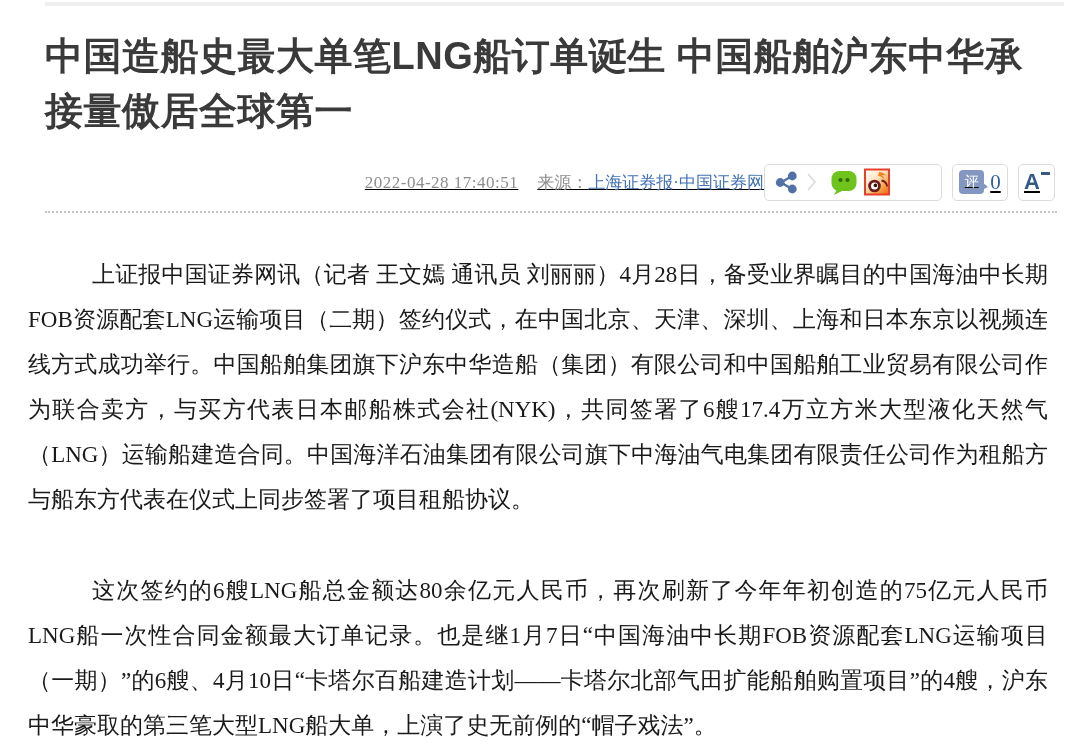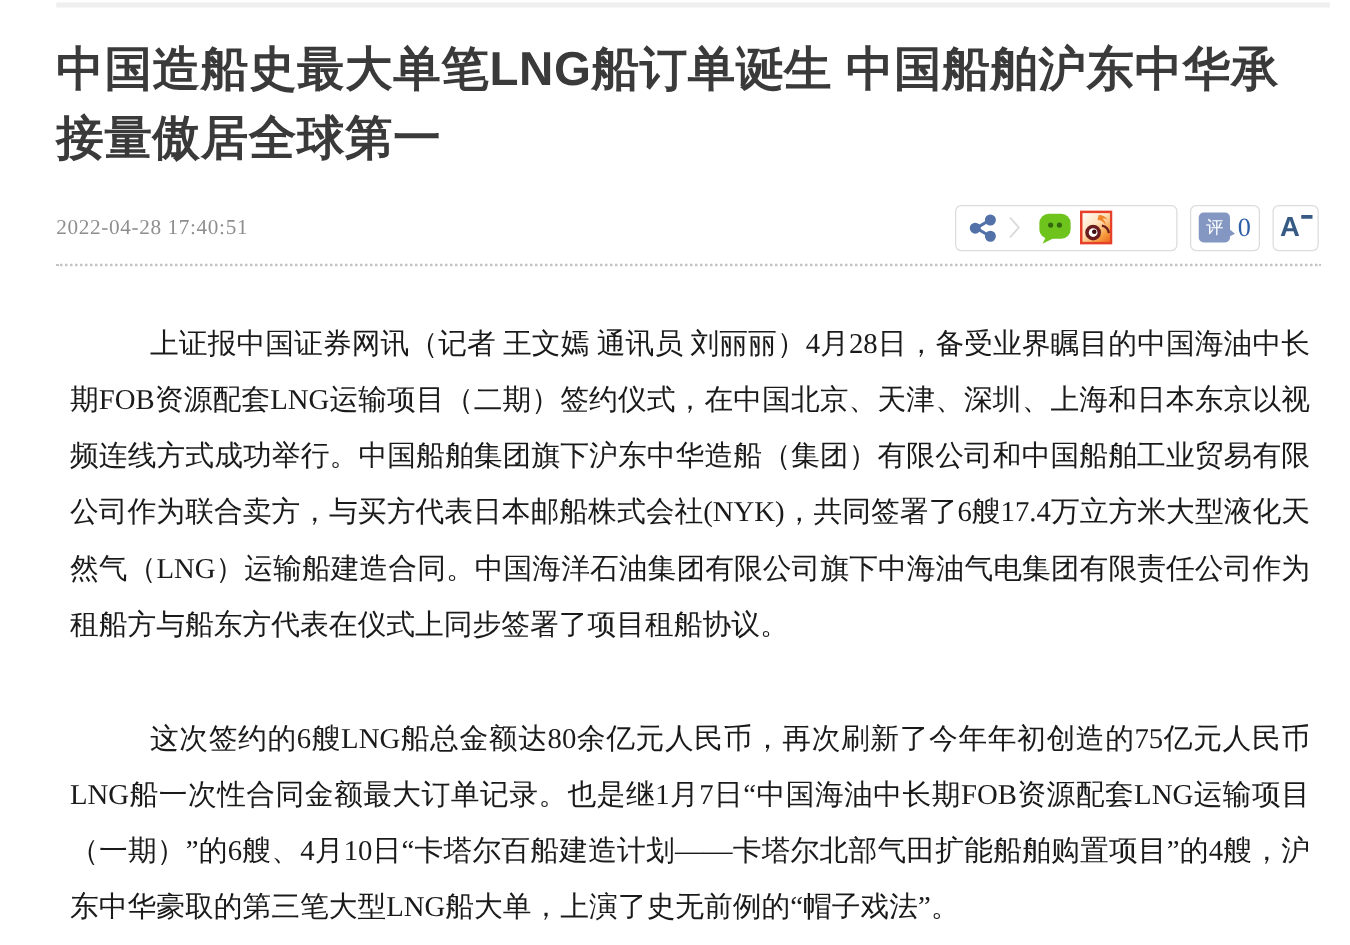--- a/index.html
+++ b/index.html
@@ -13,21 +13,21 @@
     position:absolute; left:45px; right:16px; top:2px; height:4px; background:#efefef;
   }
   .title {
     position:absolute; left:45px; right:42px; top:29px;
     font-family:"Liberation Sans", sans-serif;
     font-size:38px; line-height:55px; font-weight:600; color:#3a3a3a;
     letter-spacing:0.5px;
   }
   .meta-row {
     position:absolute; left:45px; right:25px; top:160px; height:44px;
-    display:flex; align-items:center; justify-content:space-between;
+    display:flex; align-items:center; justify-content:flex-end;text-decoration:underline;
   }
   .meta-left {
     display:flex; align-items:baseline; gap:19px;
     font-size:17px; color:#8e8e8e; white-space:nowrap;
   }
   .meta-date { letter-spacing:0.5px; }
   .source-link { color:#4472b4; text-decoration:none; cursor:pointer; }
   .meta-right { display:flex; align-items:center; gap:10px; }
   .share-bar {
     width:178px; height:37px; background:#fff; border:1px solid #dcdcdc; border-radius:5px;
@@ -63,35 +63,36 @@
   .dotted-rule {
     position:absolute; left:45px; right:23px; top:211px;
     border-top:2px dotted #c4c4c4;
   }
   .article-body {
     position:absolute; left:28px; width:1020px; top:252px;
     font-family:"Liberation Serif", serif;
     font-size:23px; line-height:45px; color:#1a1a1a;
     text-align:justify;
   }
-  .article-body p { text-indent:64px;margin-left:28px; }
+  .article-body p { text-indent:64px; }
   .article-body p + p { margin-top:46px;font-family:Liberation Serif, serif; }
 </style>
 </head>
 <body>
 
 <div class="page">
 
   <div class="top-rule"></div>
 
   <h1 class="title">中国造船史最大单笔LNG船订单诞生 中国船舶沪东中华承接量傲居全球第一</h1>
 
   <div class="meta-row">
     <div class="meta-left">
       <span class="meta-date">2022-04-28 17:40:51</span>
+      <span class="meta-source"><span>来源：</span><a class="source-link">上海证券报·中国证券网</a></span>
     </div>
 
     <div class="meta-right">
       <div class="share-bar">
         <span class="share-btn">
           <svg width="23" height="23" viewBox="0 0 23 23">
             <g stroke="#5371a9" stroke-width="2.4" fill="#5371a9">
               <line x1="6" y1="11.5" x2="17" y2="5"></line>
               <line x1="6" y1="11.5" x2="17" y2="18"></line>
               <circle cx="5.2" cy="11.5" r="3.2"></circle>

